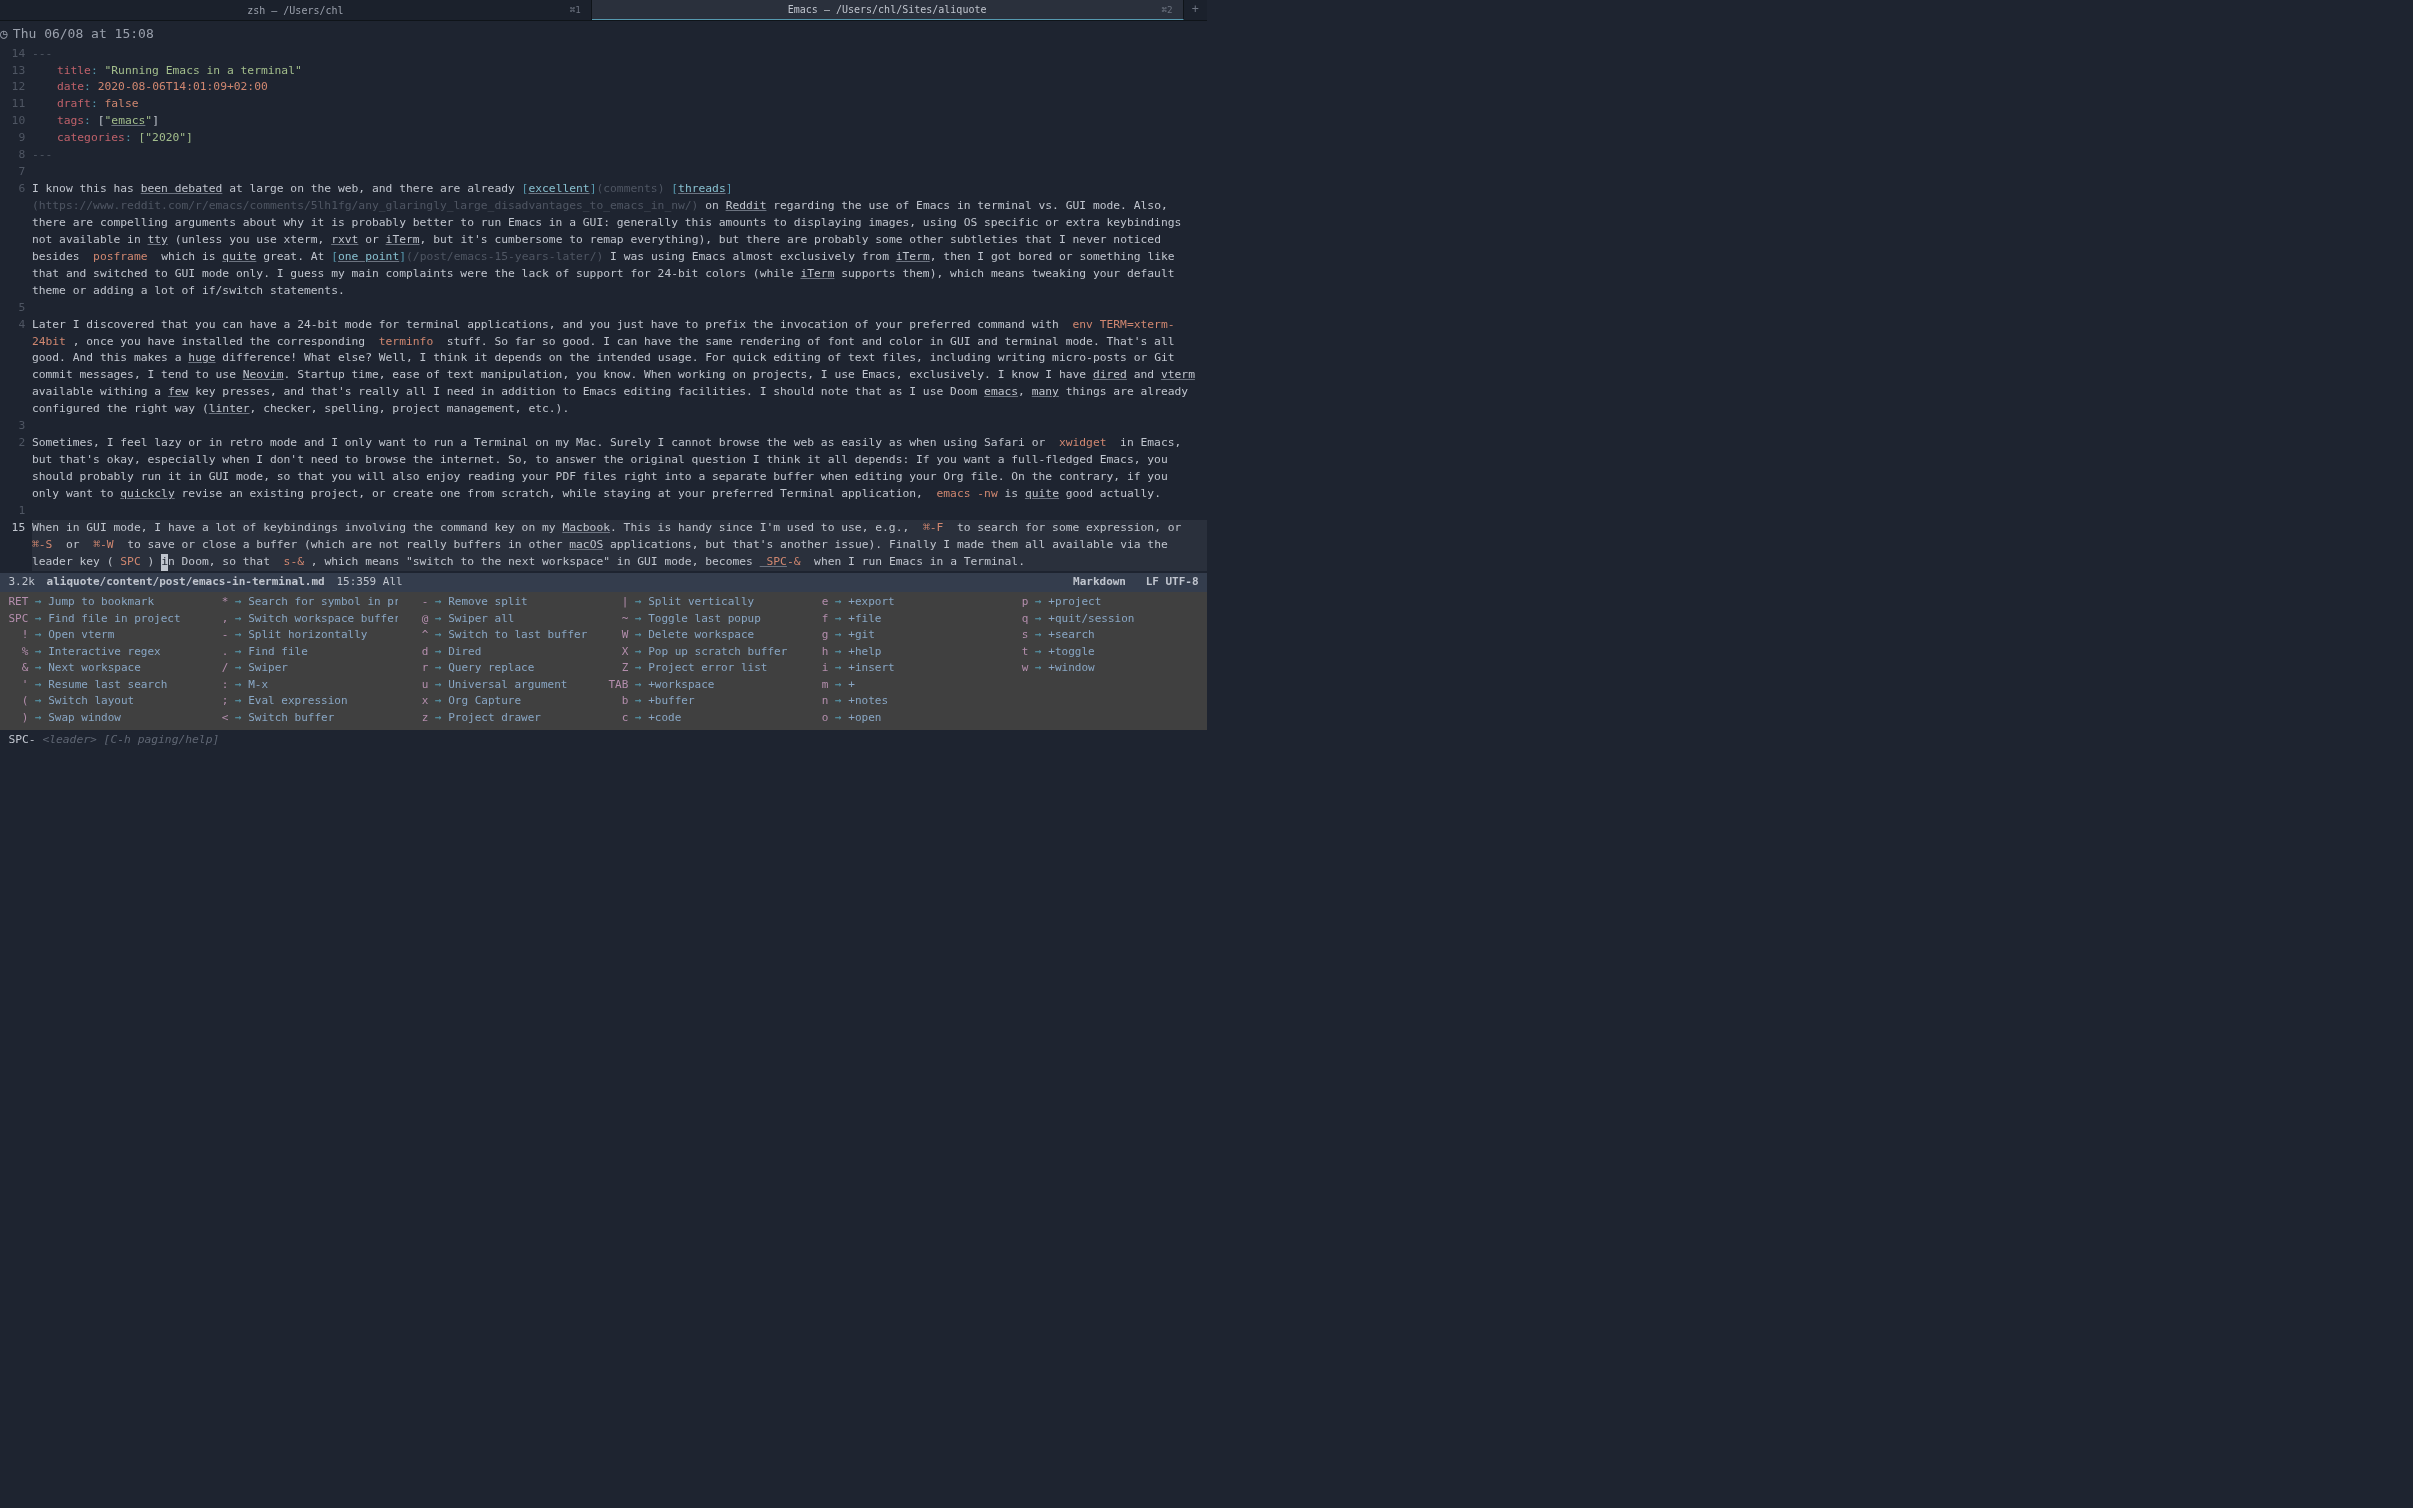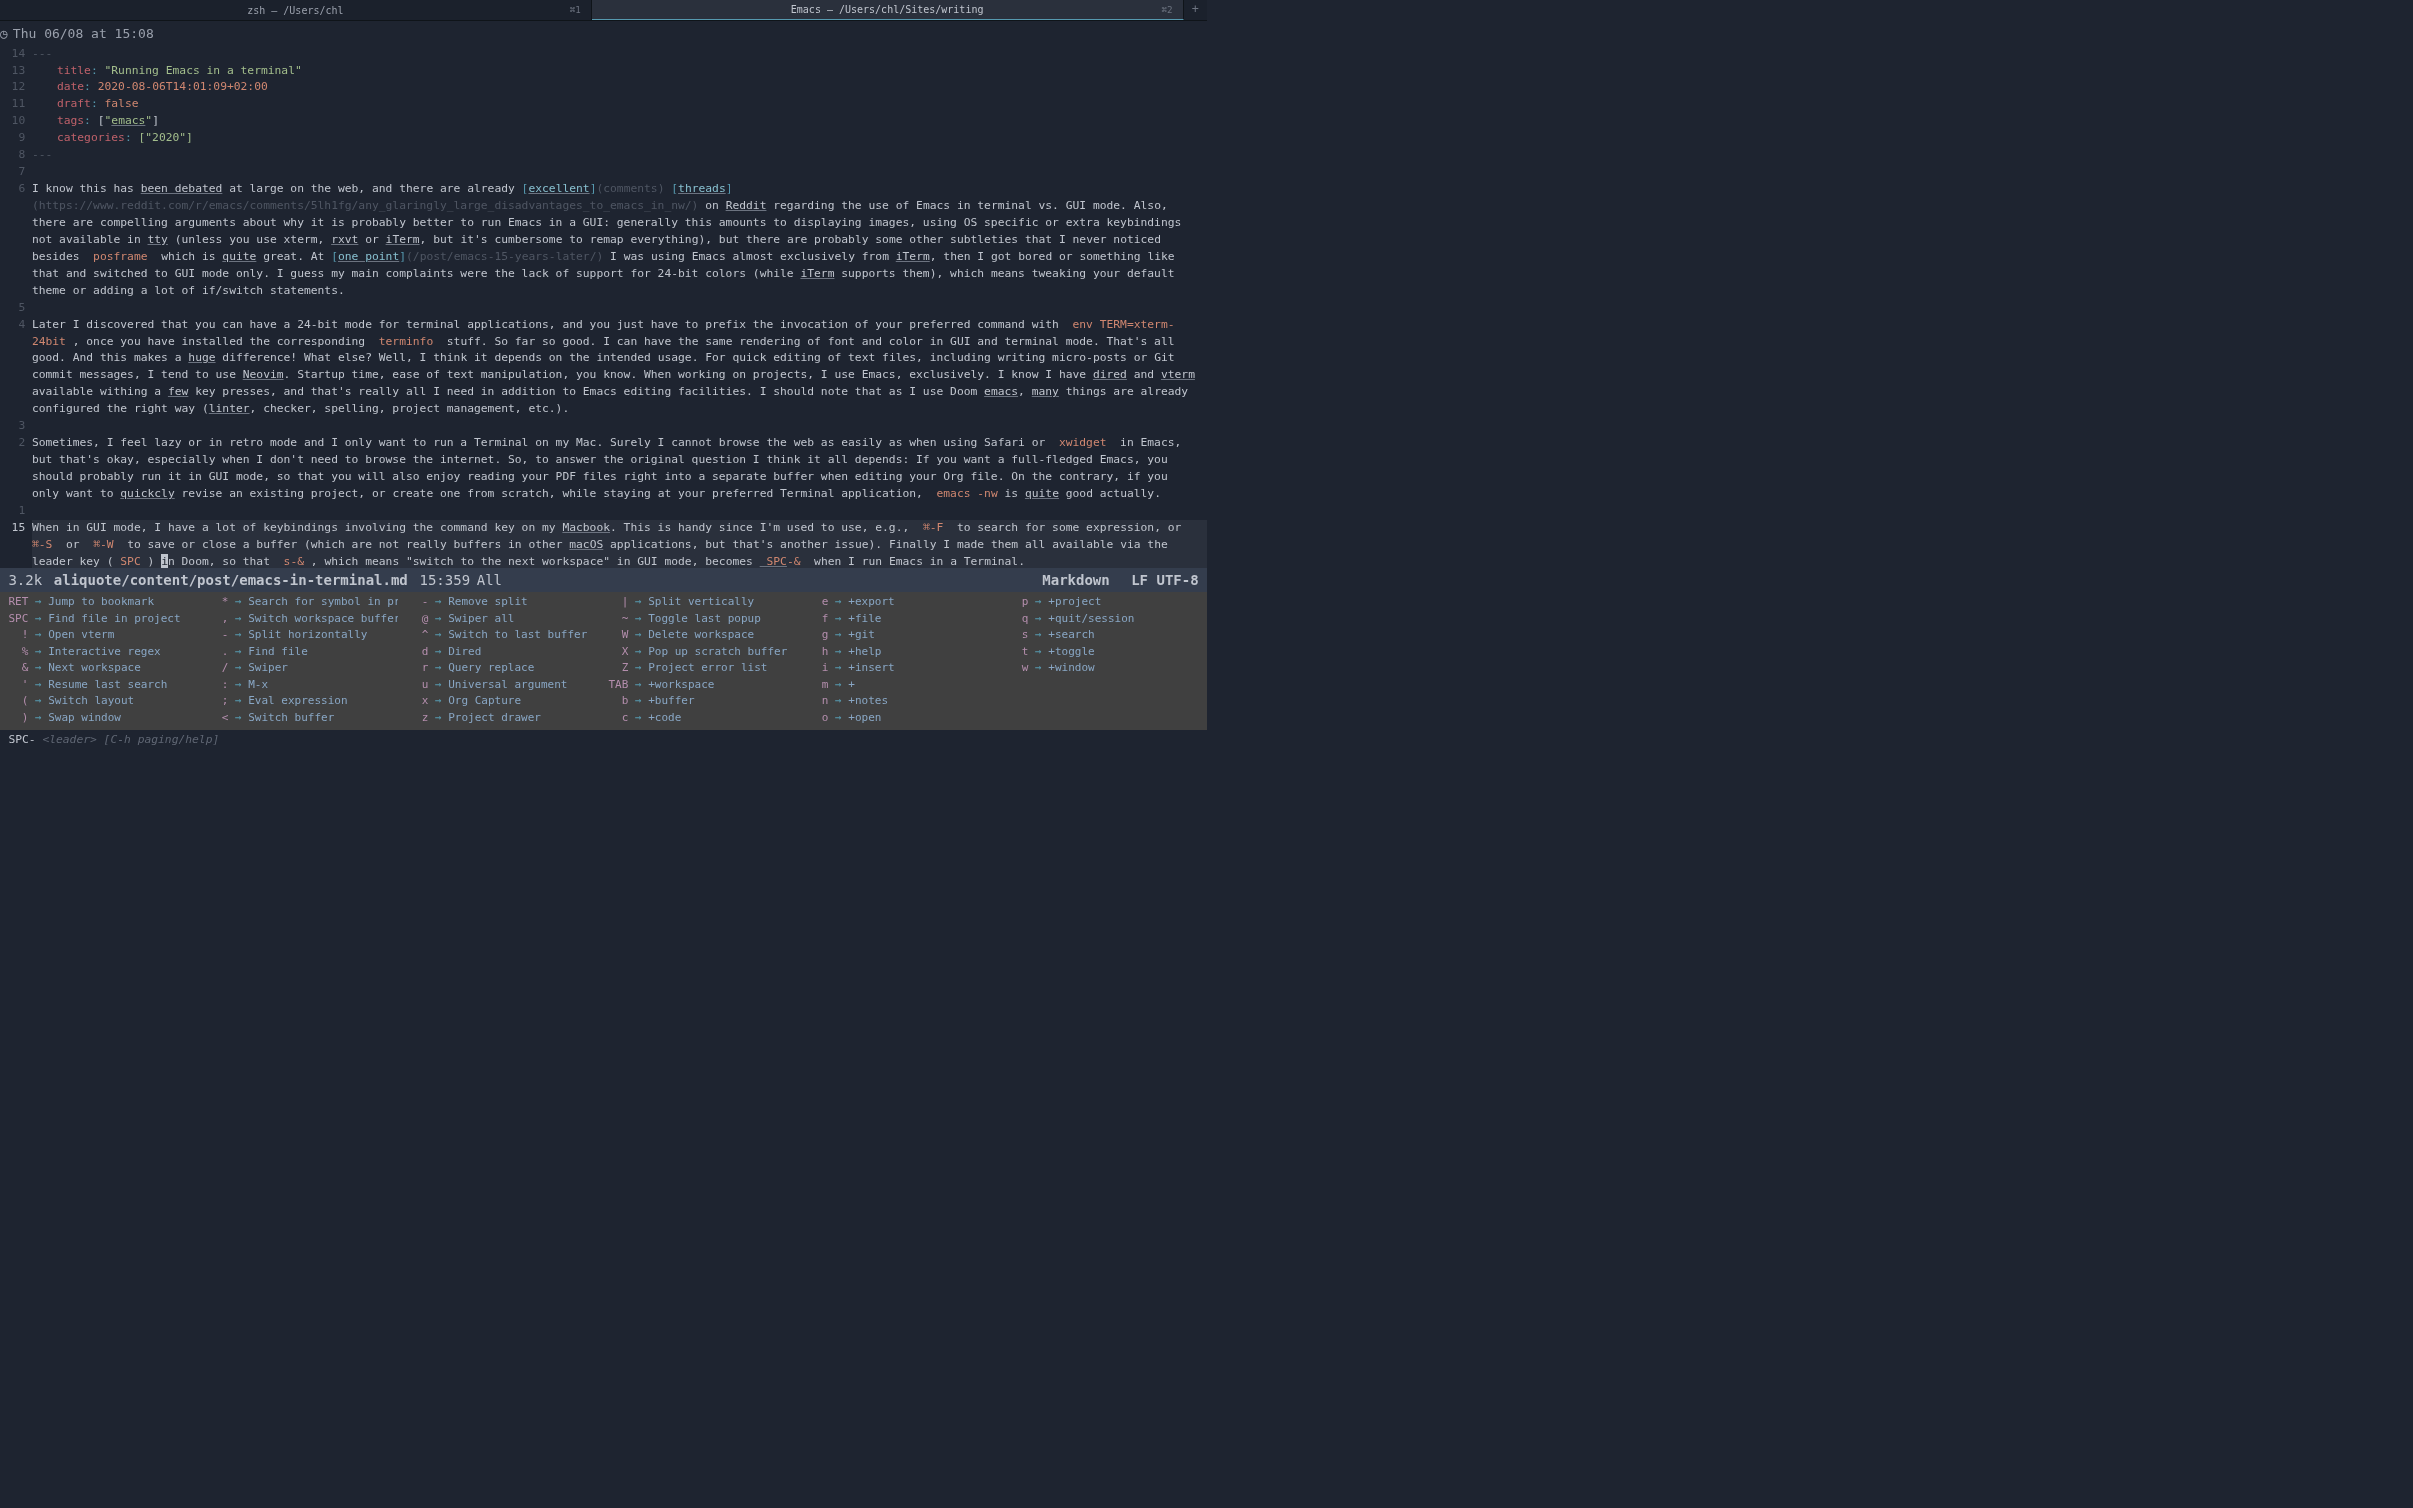--- a/index.html
+++ b/index.html
@@ -92,21 +92,21 @@
 .c-ul { text-decoration: underline; text-decoration-color: #6c7380; }
 .c-link { color: #88c0d0; }
 .c-code { color: #d08770; }
 .c-sq { color: #5699af; }
 .modeline {
   background: #343d4d;
   color: #c0c5ce;
   display: flex;
   align-items: center;
   padding: 1.7px 8.4px;
-  font-size: 14px;
+  font-size: 11px;
 }
 .modeline .spacer { flex: 1; }
 .modeline .mode-right span { margin-left: 13px; font-weight: bold; }
 .whichkey {
   background: #404040;
   padding: 1.7px 8.4px 3.4px 8.4px;
   display: grid;
   grid-template-columns: repeat(6, 1fr);
   column-gap: 10px;
   row-gap: 0;
@@ -127,21 +127,21 @@
 </style>
 </head>
 <body>
 
 <div class="titlebar">
   <div class="tab">
     <span>zsh — /Users/chl</span>
     <span class="shortcut">⌘1</span>
   </div>
   <div class="tab active">
-    <span>Emacs — /Users/chl/Sites/writing</span>
+    <span>Emacs — /Users/chl/Sites/aliquote</span>
     <span class="shortcut">⌘2</span>
   </div>
   <div class="tab-add">+</div>
 </div>
 
 <div class="datetime">
   <span class="clock-icon">◷</span><span>Thu 06/08 at 15:08</span>
 </div>
 
 <div class="editor">

